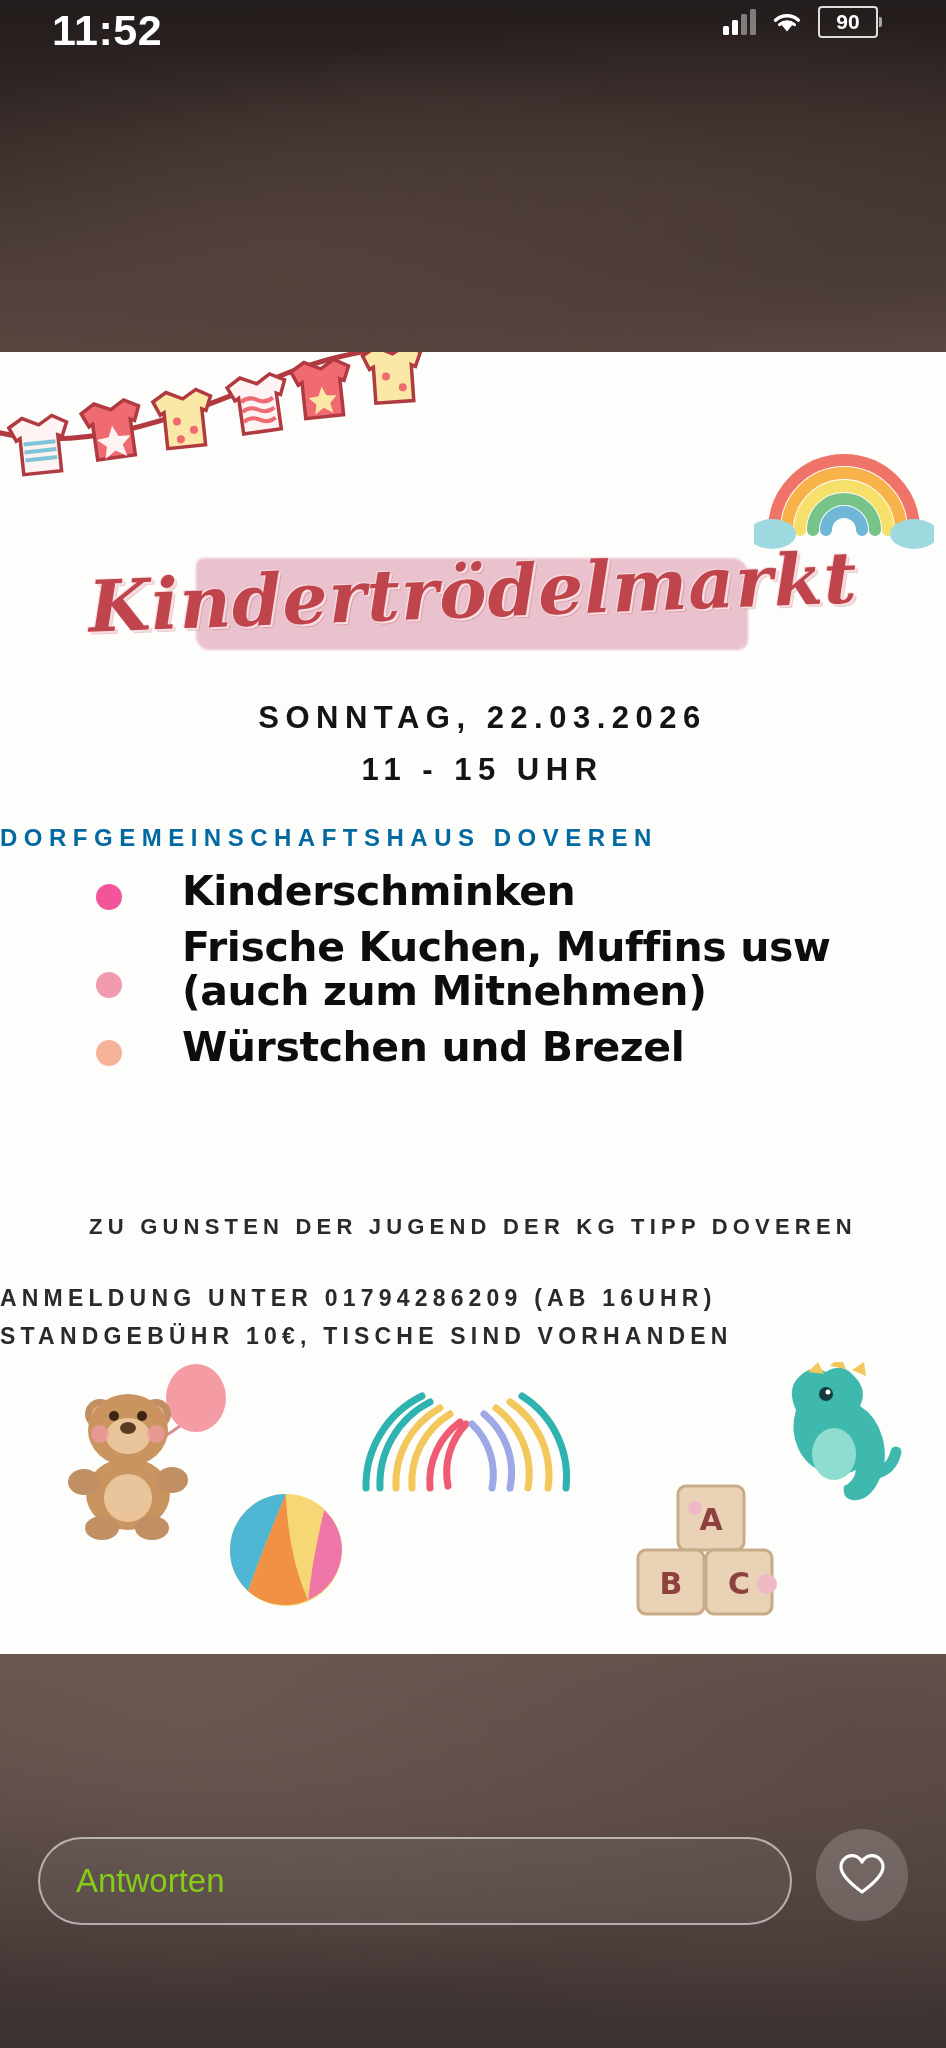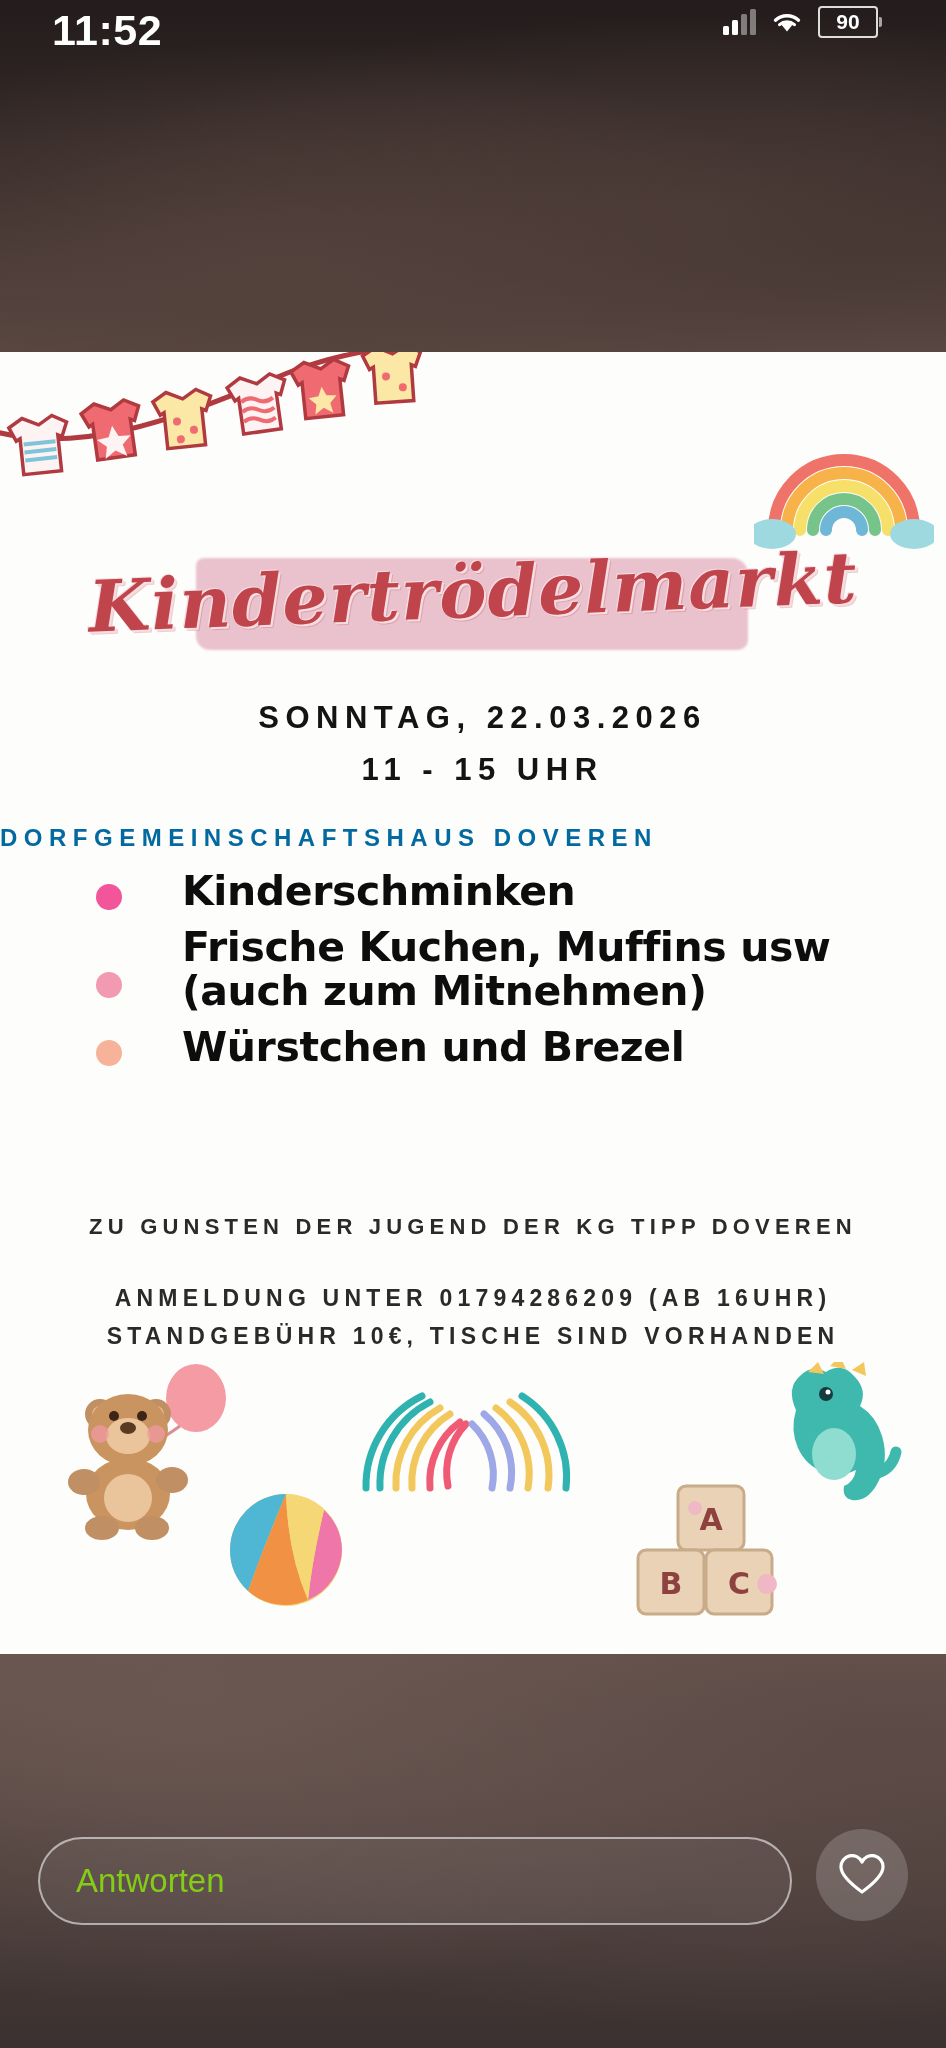--- a/index.html
+++ b/index.html
@@ -232,21 +232,21 @@
     font-size: 22px;
     font-weight: 600;
     letter-spacing: 5.2px;
     margin-top: 24px;
   }
 
   .contact {
     position: absolute;
     left: 0; right: 0;
     top: 928px;
-    text-align: center;
+    text-align: left;
     color: #2a2a2a;
     font-size: 23px;
     font-weight: 600;
     letter-spacing: 5.2px;
     line-height: 1.65;
   }
 
   .toys {
     position: absolute;
     left: 0; right: 0;

